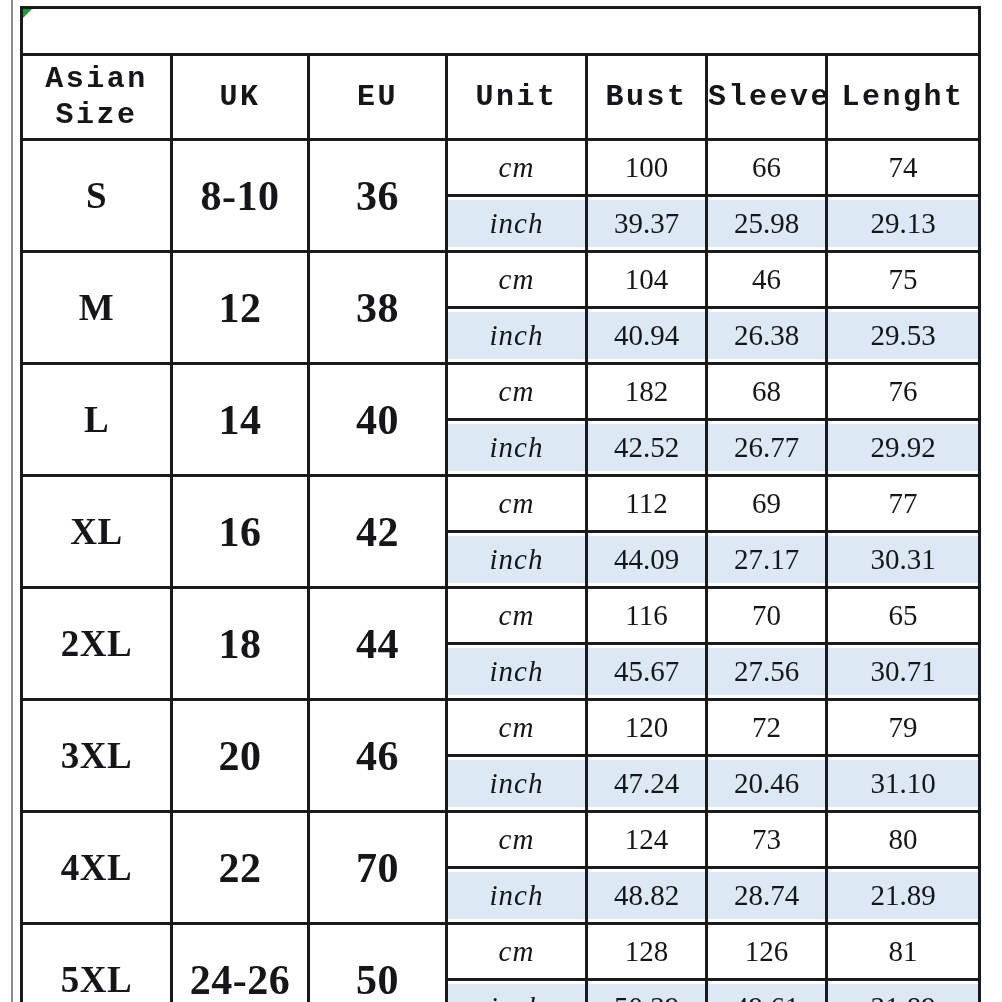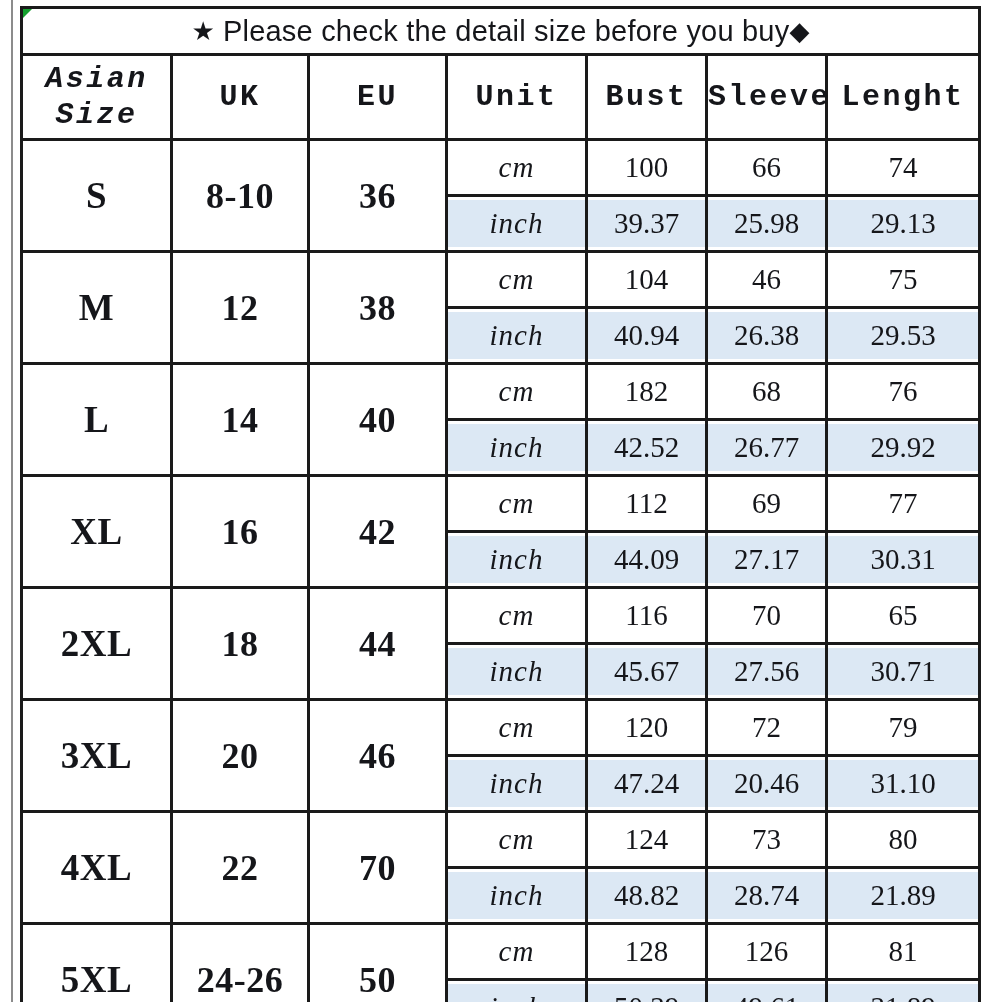--- a/index.html
+++ b/index.html
@@ -82,25 +82,25 @@
   
   td.col-head {
     background: #dde8f3;
     height: 82px;
     font-size: 30px;
     font-weight: 700;
     letter-spacing: 2.5px;
     line-height: 36px;
     font-family: "Liberation Mono", "DejaVu Sans Mono", monospace;
   }
-  td.col-head .stack { display: block; font-style: italic; }
+  td.col-head .stack { display: block; }
 
   
   td.span-cell {
-    font-size: 36px;
+    font-size: 42px;
     font-weight: 700;
     letter-spacing: 0.5px;
     background: #ffffff;
   }
   td.span-cell.sz { font-size: 37px; }
 
   
   td.cm-cell, td.in-cell {
     height: 53px;
     font-size: 29px;
@@ -165,21 +165,20 @@
         <col style="width:140px">
         <col style="width:120px">
         <col style="width:120px">
         <col style="width:153px">
       </colgroup>
       <tbody id="table-body">
 
         <tr>
           <td class="title-cell" colspan="7">
             <span class="green-flag"></span>
-            <span class="title-text"><span class="sym star">★</span><span>Please check the detail size before you buy</span><span class="sym diamond">◆</span></span>
           </td>
         </tr>
 
         <tr>
           <td class="col-head">
             <span class="stack">Asian</span>
             <span class="stack">Size</span>
           </td>
           <td class="col-head">UK</td>
           <td class="col-head">EU</td>

